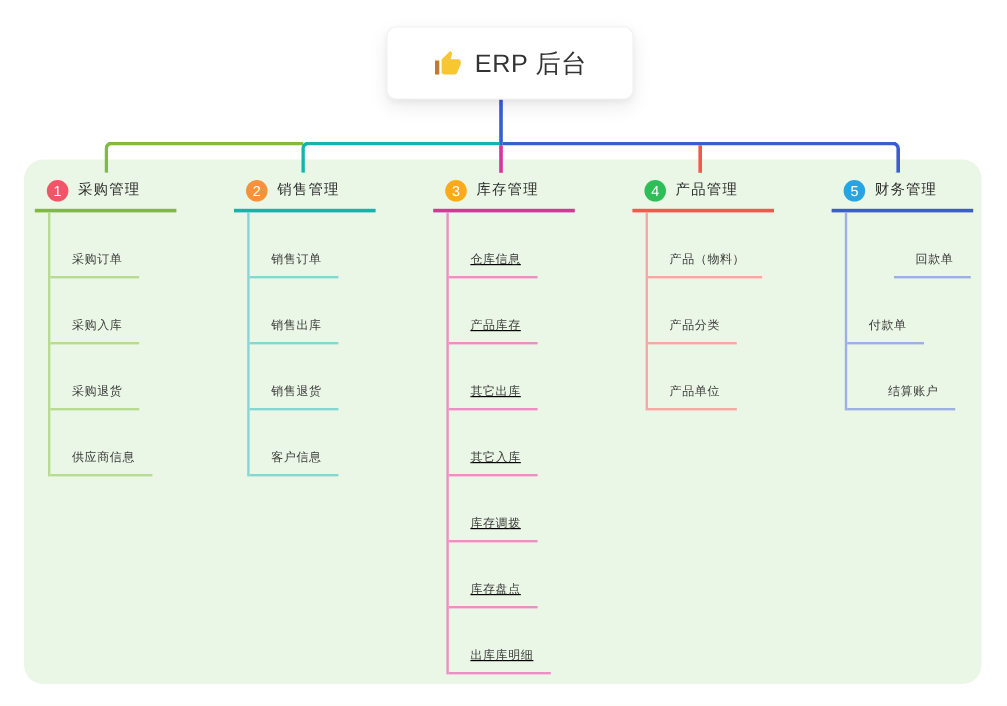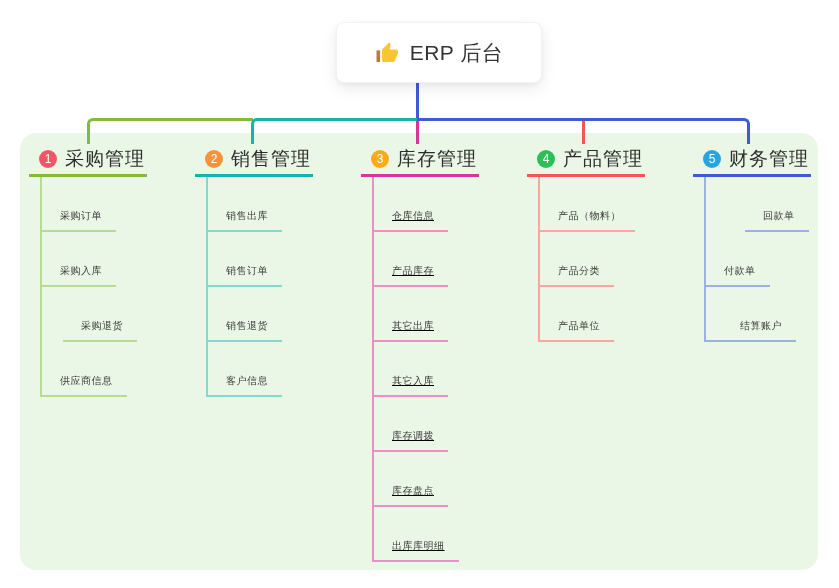--- a/index.html
+++ b/index.html
@@ -2,21 +2,21 @@
 <html><head>
 <meta charset="utf-8">
 <style>
   html,body{margin:0;padding:0;background:#ffffff;}
   .canvas{
     position:relative;width:839px;height:588px;background:#ffffff;overflow:hidden;
     font-family:"Liberation Sans","DejaVu Sans",sans-serif;
   }
   
   .root-node{
-    position:absolute;left:336px;top:22px;width:206px;height:61px;
+    position:absolute;left:322px;top:22px;width:206px;height:61px;
     background:#ffffff;border:1px solid #f2f2f2;border-radius:8px;
     box-shadow:0 2px 4px rgba(0,0,0,.04),0 6px 16px rgba(0,0,0,.08);
     display:flex;align-items:center;justify-content:center;gap:11px;
     box-sizing:border-box;z-index:3;
   }
   .root-title{font-size:21px;color:#333333;letter-spacing:.5px;}
   .thumb-icon{width:24px;height:24px;display:block;}
   
   .conn{position:absolute;box-sizing:border-box;z-index:1;}
   
@@ -27,21 +27,21 @@
   
   .branch{position:absolute;top:143px;width:118px;z-index:2;}
   .topic{
     height:31px;border-bottom:3px solid #000;display:flex;align-items:center;
     box-sizing:content-box;cursor:default;
   }
   .badge{
     width:18px;height:18px;border-radius:50%;margin:0 8px 0 10px;flex:0 0 auto;
     color:#ffffff;font-size:12px;line-height:18px;text-align:center;
   }
-  .topic-label{font-size:19px;color:#2d2d2d;letter-spacing:1px;white-space:nowrap;}
+  .topic-label{font-size:12px;color:#2d2d2d;letter-spacing:1px;white-space:nowrap;}
   .children{
     position:absolute;left:11px;top:34px;border-left:2px solid #000;
   }
   .child{height:55px;display:flex;align-items:flex-end;}
   .child-label{
     display:inline-block;padding:0 14px 7px 18px;border-bottom:2px solid #000;
     font-size:10px;color:#3a3a3a;letter-spacing:.5px;white-space:nowrap;
   }
 </style>
 </head>
@@ -75,38 +75,38 @@
         <span class="topic-label">采购管理</span>
       </div>
       <div class="children" style="border-left-color: rgb(183, 219, 144);">
           <div class="child">
       <span class="child-label" style="border-bottom-color: rgb(183, 219, 144);">采购订单</span>
     </div>
           <div class="child">
       <span class="child-label" style="border-bottom-color: rgb(183, 219, 144);">采购入库</span>
     </div>
           <div class="child">
-      <span class="child-label" style="border-bottom-color: rgb(183, 219, 144); margin-left: 21px;">采购退货</span>
+      <span class="child-label" style="border-bottom-color: rgb(183, 219, 144);">采购退货</span>
     </div>
           <div class="child">
       <span class="child-label" style="border-bottom-color: rgb(183, 219, 144);">供应商信息</span>
     </div>
         </div>
     </div>
       <div class="branch" style="left: 195px;">
       <div class="topic" style="border-bottom-color: rgb(20, 179, 174);">
         <span class="badge" style="background: rgb(246, 145, 60);">2</span>
         <span class="topic-label">销售管理</span>
       </div>
       <div class="children" style="border-left-color: rgb(134, 214, 209);">
           <div class="child">
-      <span class="child-label" style="border-bottom-color: rgb(134, 214, 209);">销售出库</span>
+      <span class="child-label" style="border-bottom-color: rgb(134, 214, 209);">销售订单</span>
     </div>
           <div class="child">
-      <span class="child-label" style="border-bottom-color: rgb(134, 214, 209);">销售订单</span>
+      <span class="child-label" style="border-bottom-color: rgb(134, 214, 209);">销售出库</span>
     </div>
           <div class="child">
       <span class="child-label" style="border-bottom-color: rgb(134, 214, 209);">销售退货</span>
     </div>
           <div class="child">
       <span class="child-label" style="border-bottom-color: rgb(134, 214, 209);">客户信息</span>
     </div>
         </div>
     </div>
       <div class="branch" style="left: 361px;">

